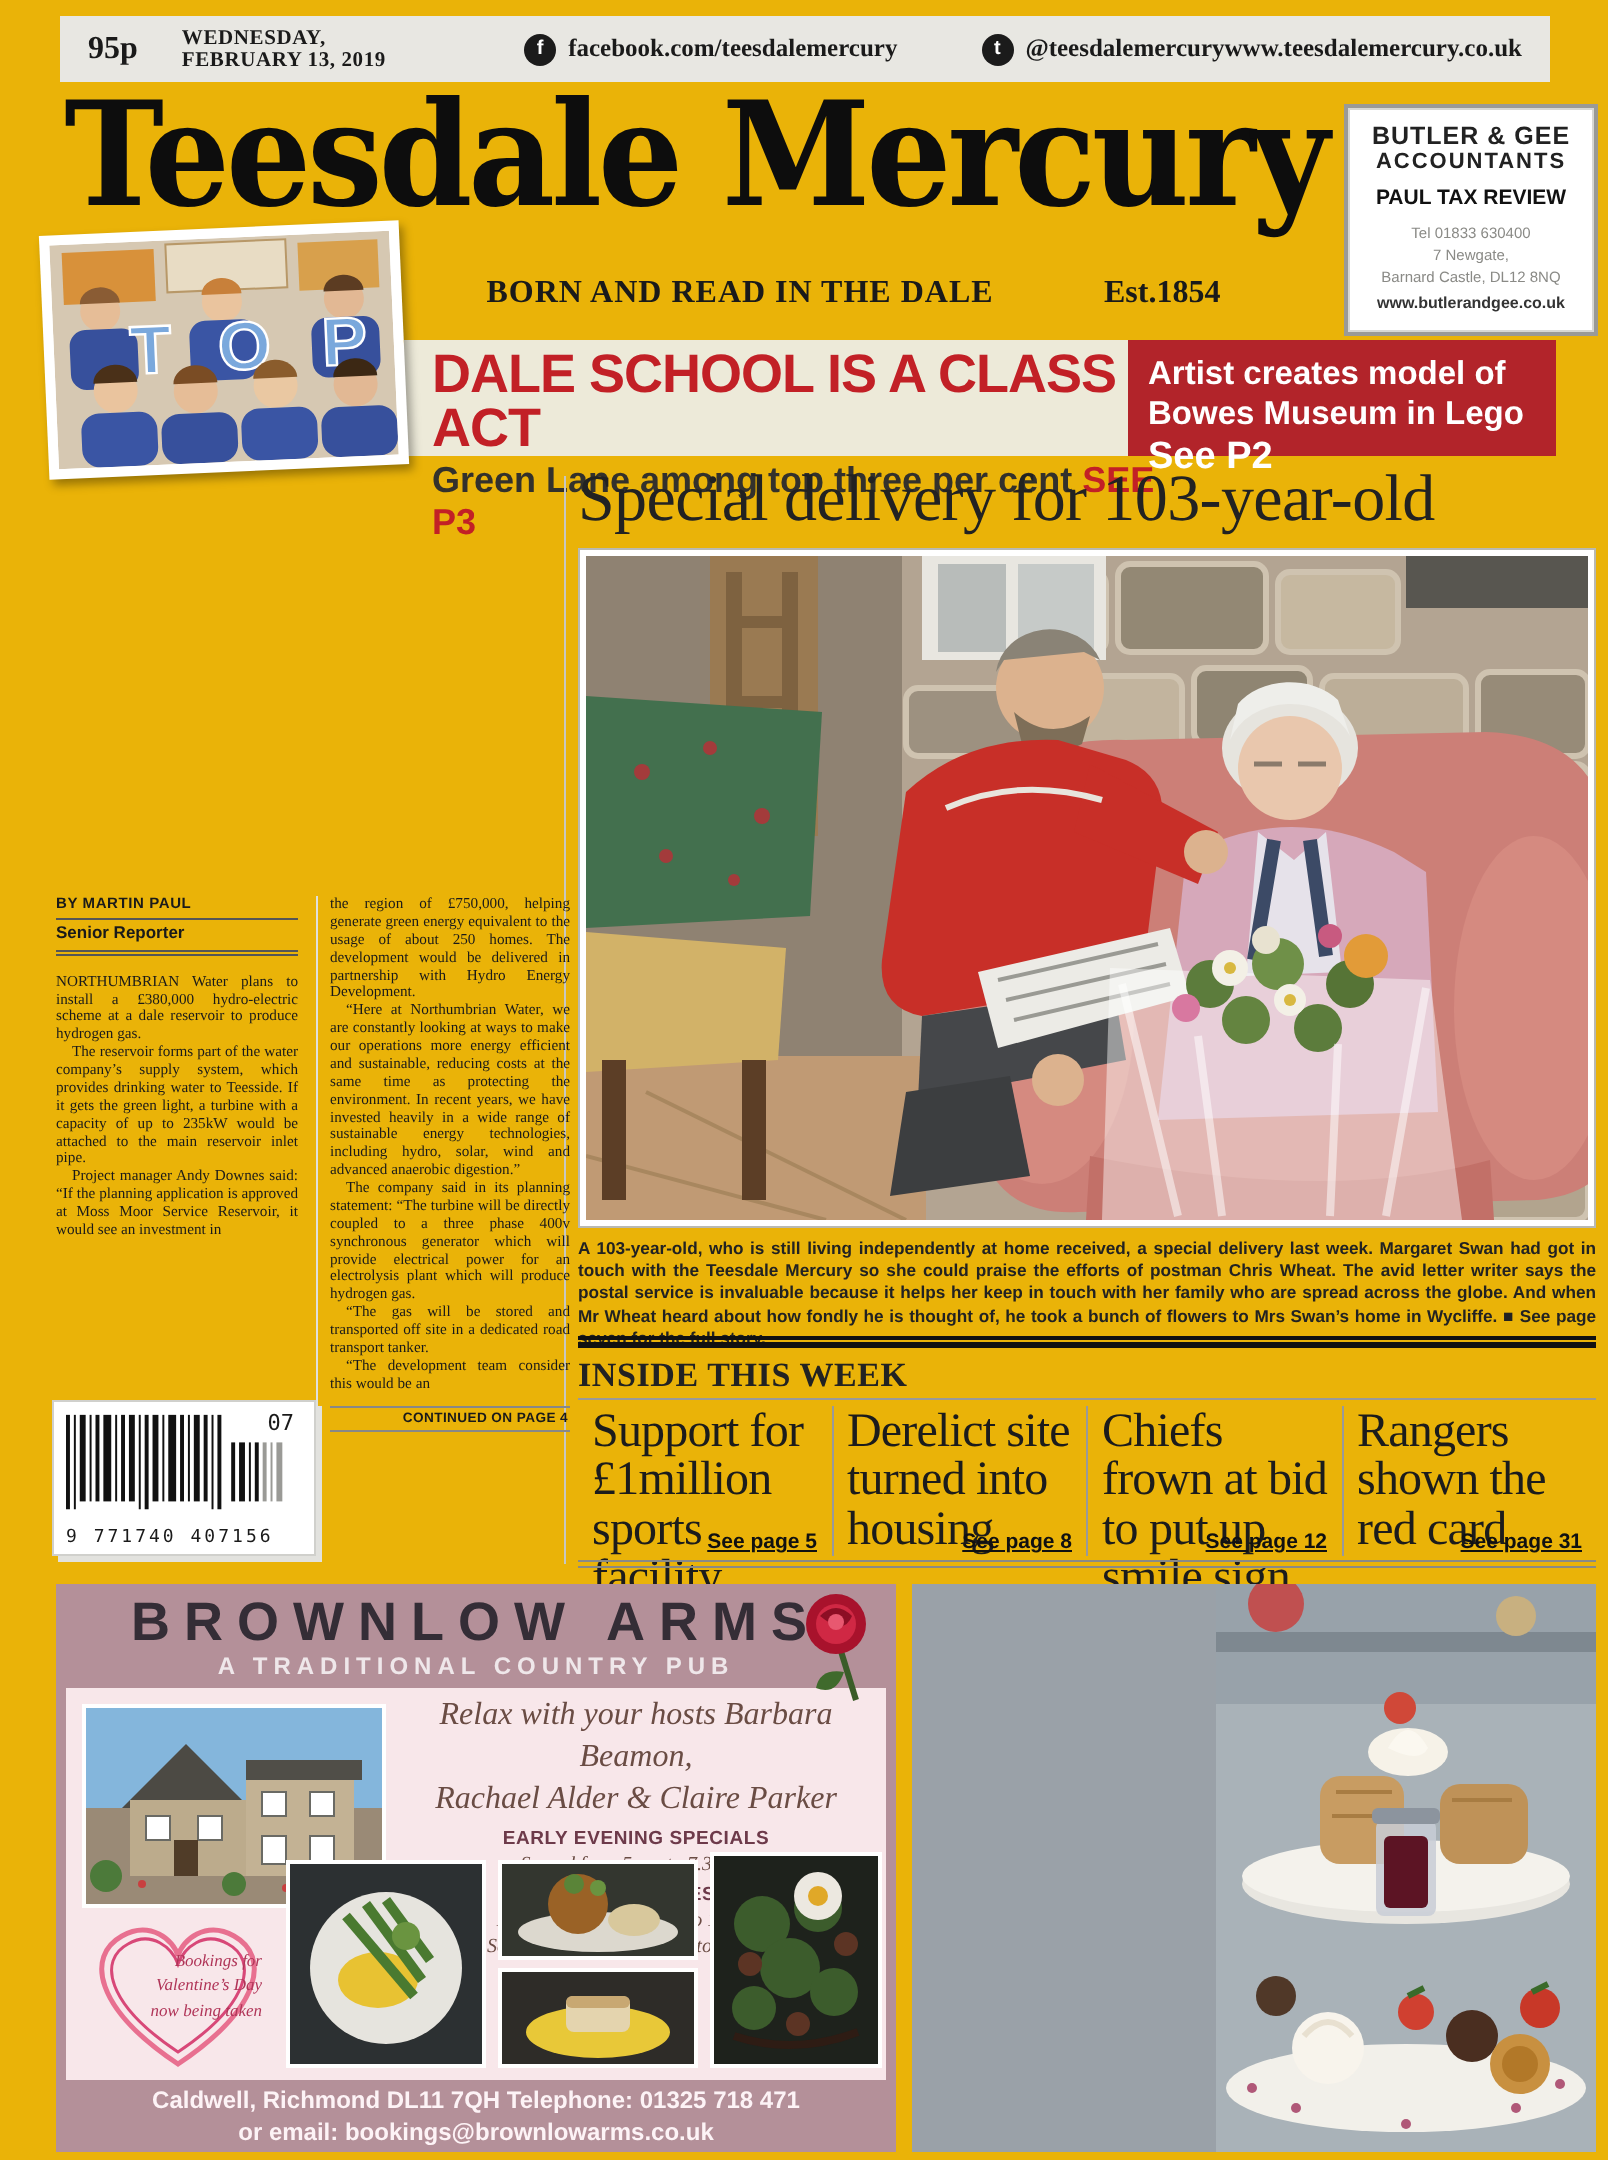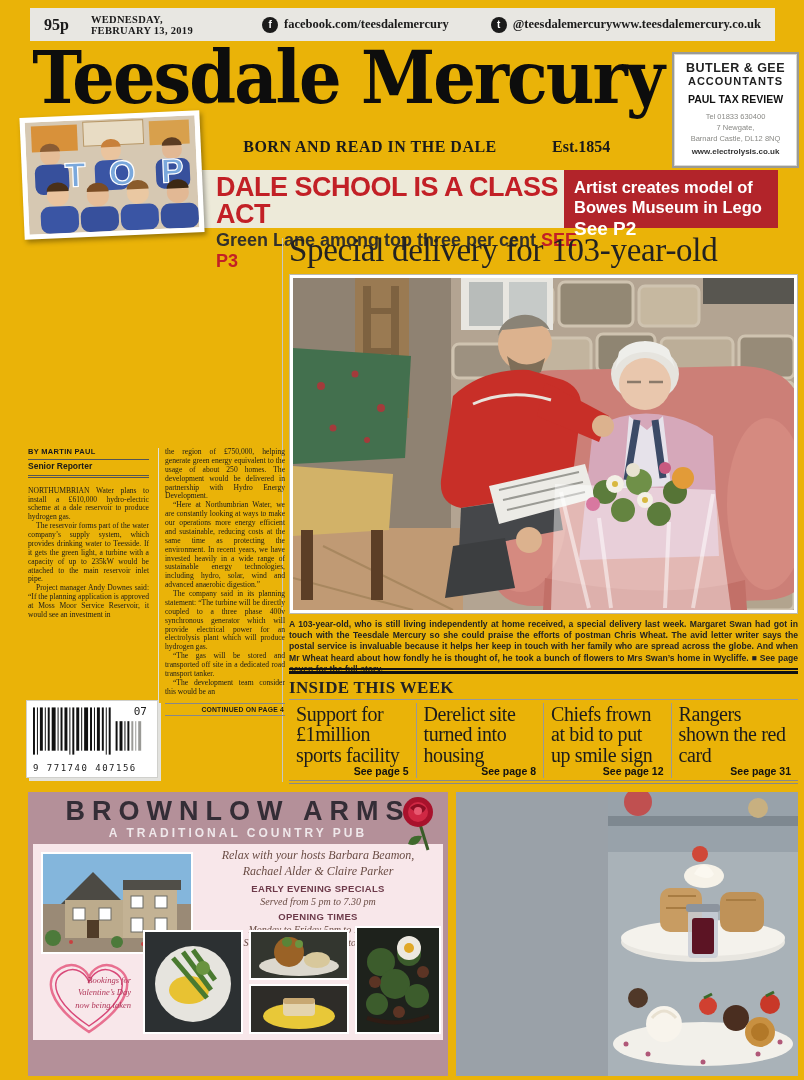--- a/index.html
+++ b/index.html
@@ -85,39 +85,39 @@
   .mainphoto svg { width:100%; height:100%; display:block; }
   .caption { left:289px; top:619px; width:509px; font-family:"Liberation Sans", sans-serif;
     font-size:8.6px; font-weight:bold; line-height:1.3; text-align:justify; color:#222; }
   .heavyrule { left:289px; top:668px; width:509px; height:6px;
     border-top:2px solid #111; border-bottom:3px solid #111; }
   .inside-h { left:289px; top:678px; font-size:17px; font-weight:bold; letter-spacing:.3px; color:#222; }
   .thinrule { left:289px; top:699px; width:509px; height:1px; background:#999; }
   .teasers { left:289px; top:703px; width:509px; height:75px; display:flex; }
   .teaser { flex:1; position:relative; padding:1px 7px 0 7px; }
   .teaser + .teaser { border-left:1px solid #999; }
-  .teaser .t { font-size:20px; line-height:1.02; letter-spacing:-.4px; color:#1c1c1c; }
+  .teaser .t { font-size:24px; line-height:1.02; letter-spacing:-.4px; color:#1c1c1c; }
   .teaser .p { position:absolute; right:7px; bottom:1px; font-family:"Liberation Sans", sans-serif;
-    font-size:10.5px; font-weight:bold; color:#111; }
+    font-size:10.5px; font-weight:bold; color:#111;text-decoration:underline; }
   .greyrule { left:289px; top:780px; width:509px; height:4px;
     border-top:1px solid #8a8a86; border-bottom:1px solid #8a8a86; }
 
   
   .brownlow { left:28px; top:792px; width:420px; height:284px; background:#b49099; }
   .brownlow .bname { position:absolute; left:0; top:4px; width:100%; text-align:center;
     font-family:"Liberation Sans", sans-serif; font-size:27px; letter-spacing:7px;
     color:#342d36; font-weight:600; }
   .brownlow .btag { position:absolute; left:0; top:34px; width:100%; text-align:center;
     font-family:"Liberation Sans", sans-serif; font-size:12px; letter-spacing:3px;
     color:#efe7ea; font-weight:bold; }
   .bbody { position:absolute; left:5px; top:52px; width:410px; height:196px; background:#f8e7ea; }
   .pubphoto { position:absolute; left:8px; top:8px; width:152px; height:102px; background:#fff; padding:2px; }
   .pubphoto svg { width:100%; height:100%; display:block; }
   .btext { position:absolute; left:163px; top:4px; width:244px; text-align:center; color:#5c4450; }
-  .btext .hosts { font-style:italic; font-size:12px; line-height:1.3; color:#6a4c44; }
+  .btext .hosts { font-style:italic; font-size:16px; line-height:1.3; color:#6a4c44; }
   .btext .hdr { font-family:"Liberation Sans", sans-serif; font-size:9.5px; font-weight:bold;
     color:#6d3a4a; margin-top:4px; letter-spacing:.3px; }
   .btext .it { font-style:italic; font-size:10px; margin-top:2px; color:#6a4c44; }
   .heart { position:absolute; left:4px; top:112px; width:104px; height:84px; }
   .heart svg { position:absolute; inset:0; width:100%; height:100%; }
   .heart .htxt { position:absolute; left:10px; top:18px; width:84px; text-align:right;
     font-style:italic; font-size:8.5px; line-height:1.45; color:#b03558; }
   .food { position:absolute; background:#fff; padding:2px; }
   .food svg { width:100%; height:100%; display:block; }
   .baddr { position:absolute; left:0; top:250px; width:100%; text-align:center;
@@ -169,21 +169,21 @@
 
   <div class="abs butler">
     <div class="b1">BUTLER &amp; GEE</div>
     <div class="b2">ACCOUNTANTS</div>
     <div class="b3">PAUL TAX REVIEW</div>
     <div class="b4">
       <div>Tel 01833 630400</div>
       <div>7 Newgate,</div>
       <div>Barnard Castle, DL12 8NQ</div>
     </div>
-    <div class="b5">www.electrolysis.co.uk</div>
+    <div class="b5">www.butlerandgee.co.uk</div>
   </div>
 
   <div class="abs schoolphoto">
     <svg viewBox="0 0 170 112">
       <rect width="170" height="112" fill="#d6c8b2"></rect>
       <rect x="6" y="4" width="46" height="26" fill="#d8913a"></rect>
       <rect x="58" y="2" width="60" height="24" fill="#e8dcc4" stroke="#b89868"></rect>
       <rect x="124" y="4" width="40" height="24" fill="#d8a04c"></rect>
 
       <circle cx="24" cy="34" r="10" fill="#e6bd97"></circle>
@@ -219,21 +219,21 @@
     <div class="h">DALE SCHOOL IS A CLASS ACT</div>
     <div class="s"><span>Green Lane among top three per cent </span><span class="see">SEE P3</span></div>
   </div>
   <div class="abs bannerR"><span>Artist creates model of Bowes Museum in Lego </span><span class="see">See P2</span></div>
 
   <div class="abs vdiv"></div>
 
   <div class="abs col col1">
     <div class="byline">BY MARTIN PAUL</div>
     <div class="role">Senior Reporter</div>
-    <p>NORTHUMBRIAN Water plans to install a £610,000 hydro-electric scheme at a dale reservoir to produce hydrogen gas.</p>
+    <p>NORTHUMBRIAN Water plans to install a £380,000 hydro-electric scheme at a dale reservoir to produce hydrogen gas.</p>
     <p>The reservoir forms part of the water company’s supply system, which provides drinking water to Teesside. If it gets the green light, a turbine with a capacity of up to 235kW would be attached to the main reservoir inlet pipe.</p>
     <p>Project manager Andy Downes said: “If the planning application is approved at Moss Moor Service Reservoir, it would see an investment in</p>
   </div>
   <div class="abs col col2">
     <p>the region of £750,000, helping generate green energy equivalent to the usage of about 250 homes. The development would be delivered in partnership with Hydro Energy Development.</p>
     <p>“Here at Northumbrian Water, we are constantly looking at ways to make our operations more energy efficient and sustainable, reducing costs at the same time as protecting the environment. In recent years, we have invested heavily in a wide range of sustainable energy technologies, including hydro, solar, wind and advanced anaerobic digestion.”</p>
     <p>The company said in its planning statement: “The turbine will be directly coupled to a three phase 400v synchronous generator which will provide electrical power for an electrolysis plant which will produce hydrogen gas.</p>
     <p>“The gas will be stored and transported off site in a dedicated road transport tanker.</p>
     <p>“The development team consider this would be an</p>
     <div class="contd">CONTINUED ON PAGE 4</div>
@@ -508,20 +508,24 @@
             <circle cx="52" cy="20" r="5" fill="#e0a828"></circle>
           <g fill="#5c3424">
               <circle cx="18" cy="54" r="6"></circle>
               <circle cx="66" cy="44" r="6"></circle>
               <circle cx="42" cy="84" r="6"></circle>
             </g>
           <path d="M10 90 q30 10 62 -2" stroke="#2e1c14" stroke-width="4" fill="none"></path>
         </svg>
       </div>
     </div>
+    <div class="baddr">
+      <div>Caldwell, Richmond DL11 7QH Telephone: 01325 718 471</div>
+      <div>or email: bookings@brownlowarms.co.uk</div>
+    </div>
   </div>
 
   <div class="abs coghlans">
     <div class="cogphoto">
       <svg viewBox="0 0 190 284">
         <rect width="190" height="284" fill="#a9b2b8"></rect>
         <rect y="0" width="190" height="60" fill="#98a2aa"></rect>
         <rect y="24" width="190" height="10" fill="#7e8890"></rect>
         <circle cx="30" cy="10" r="14" fill="#c05050"></circle>
         <circle cx="150" cy="16" r="10" fill="#c8b080"></circle>

